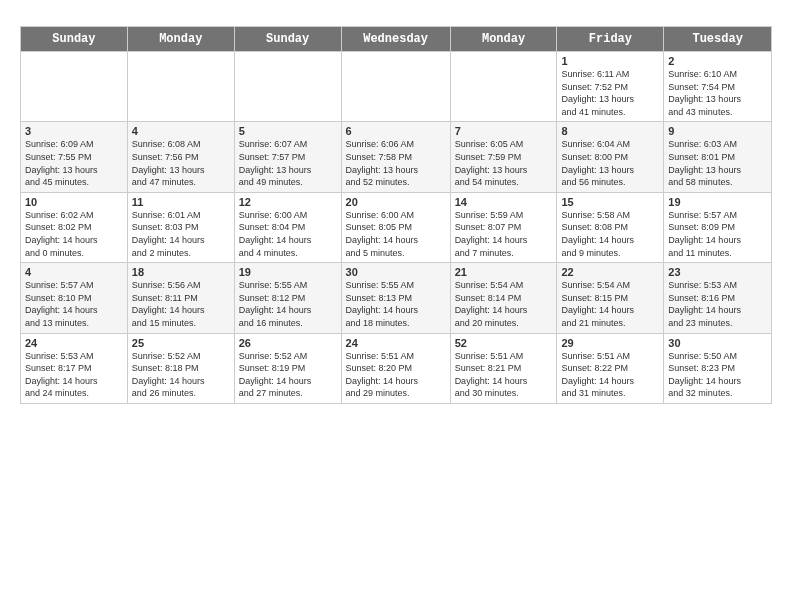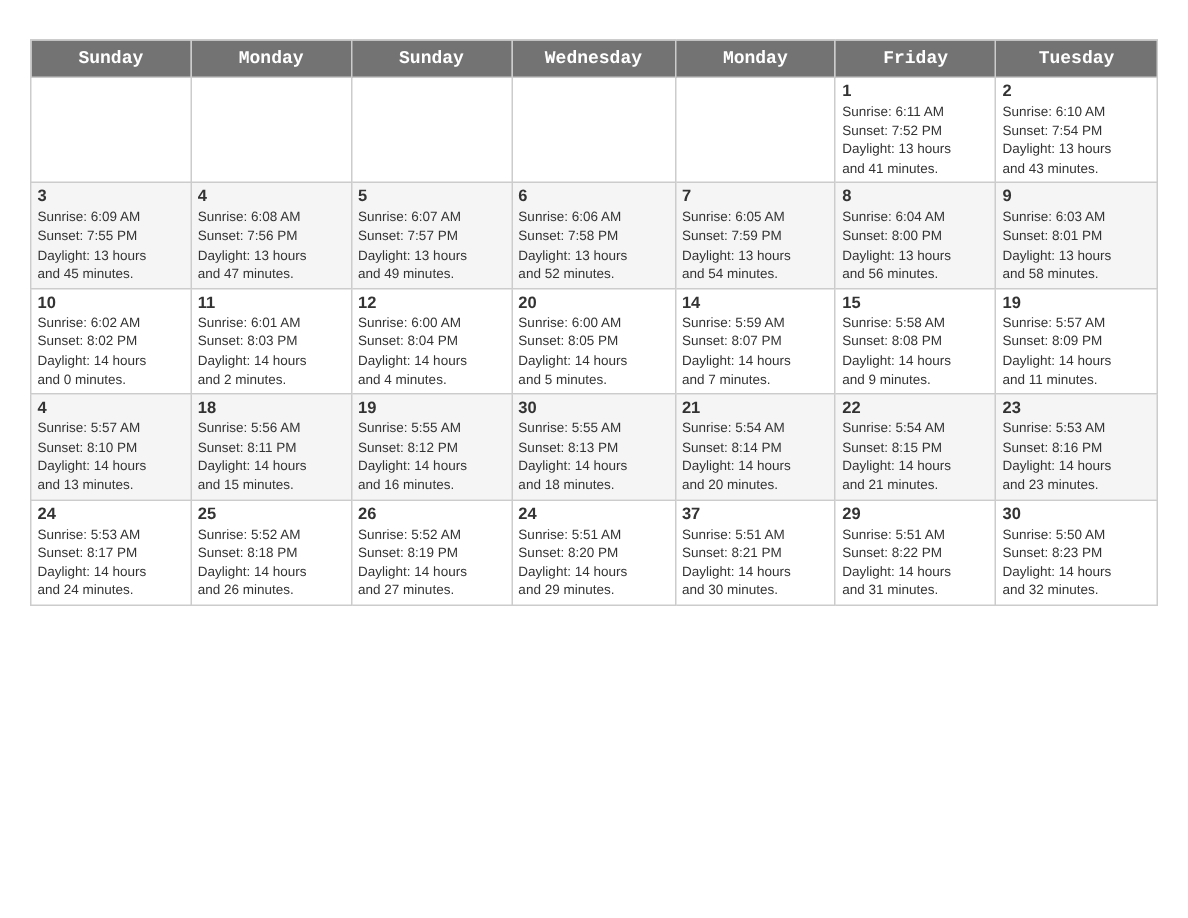--- a/index.html
+++ b/index.html
@@ -169,21 +169,21 @@
           </td>
           <td>
             <span class="day-num">26</span>
             <div class="day-info">Sunrise: 5:52 AM<br>Sunset: 8:19 PM<br>Daylight: 14 hours<br>and 27 minutes.</div>
           </td>
           <td>
             <span class="day-num">24</span>
             <div class="day-info">Sunrise: 5:51 AM<br>Sunset: 8:20 PM<br>Daylight: 14 hours<br>and 29 minutes.</div>
           </td>
           <td>
-            <span class="day-num">37</span>
+            <span class="day-num">52</span>
             <div class="day-info">Sunrise: 5:51 AM<br>Sunset: 8:21 PM<br>Daylight: 14 hours<br>and 30 minutes.</div>
           </td>
           <td>
             <span class="day-num">29</span>
             <div class="day-info">Sunrise: 5:51 AM<br>Sunset: 8:22 PM<br>Daylight: 14 hours<br>and 31 minutes.</div>
           </td>
           <td>
             <span class="day-num">30</span>
             <div class="day-info">Sunrise: 5:50 AM<br>Sunset: 8:23 PM<br>Daylight: 14 hours<br>and 32 minutes.</div>
           </td>

